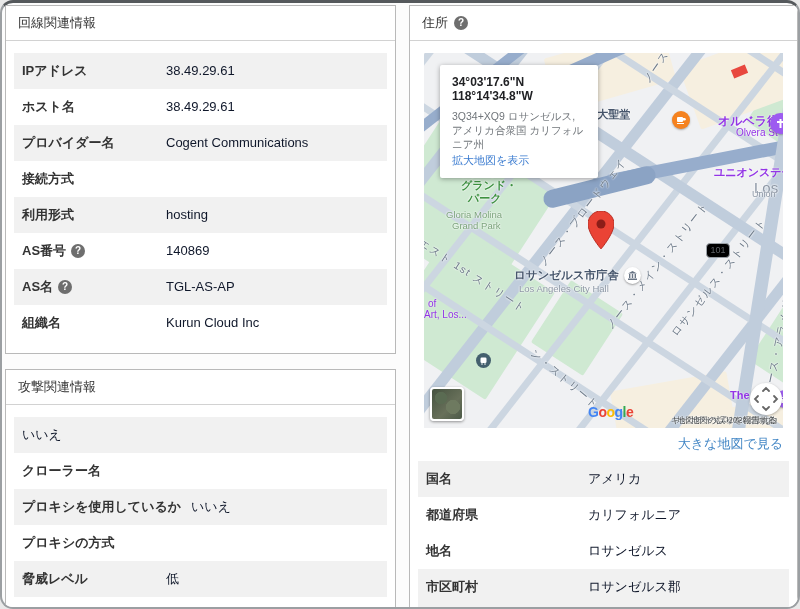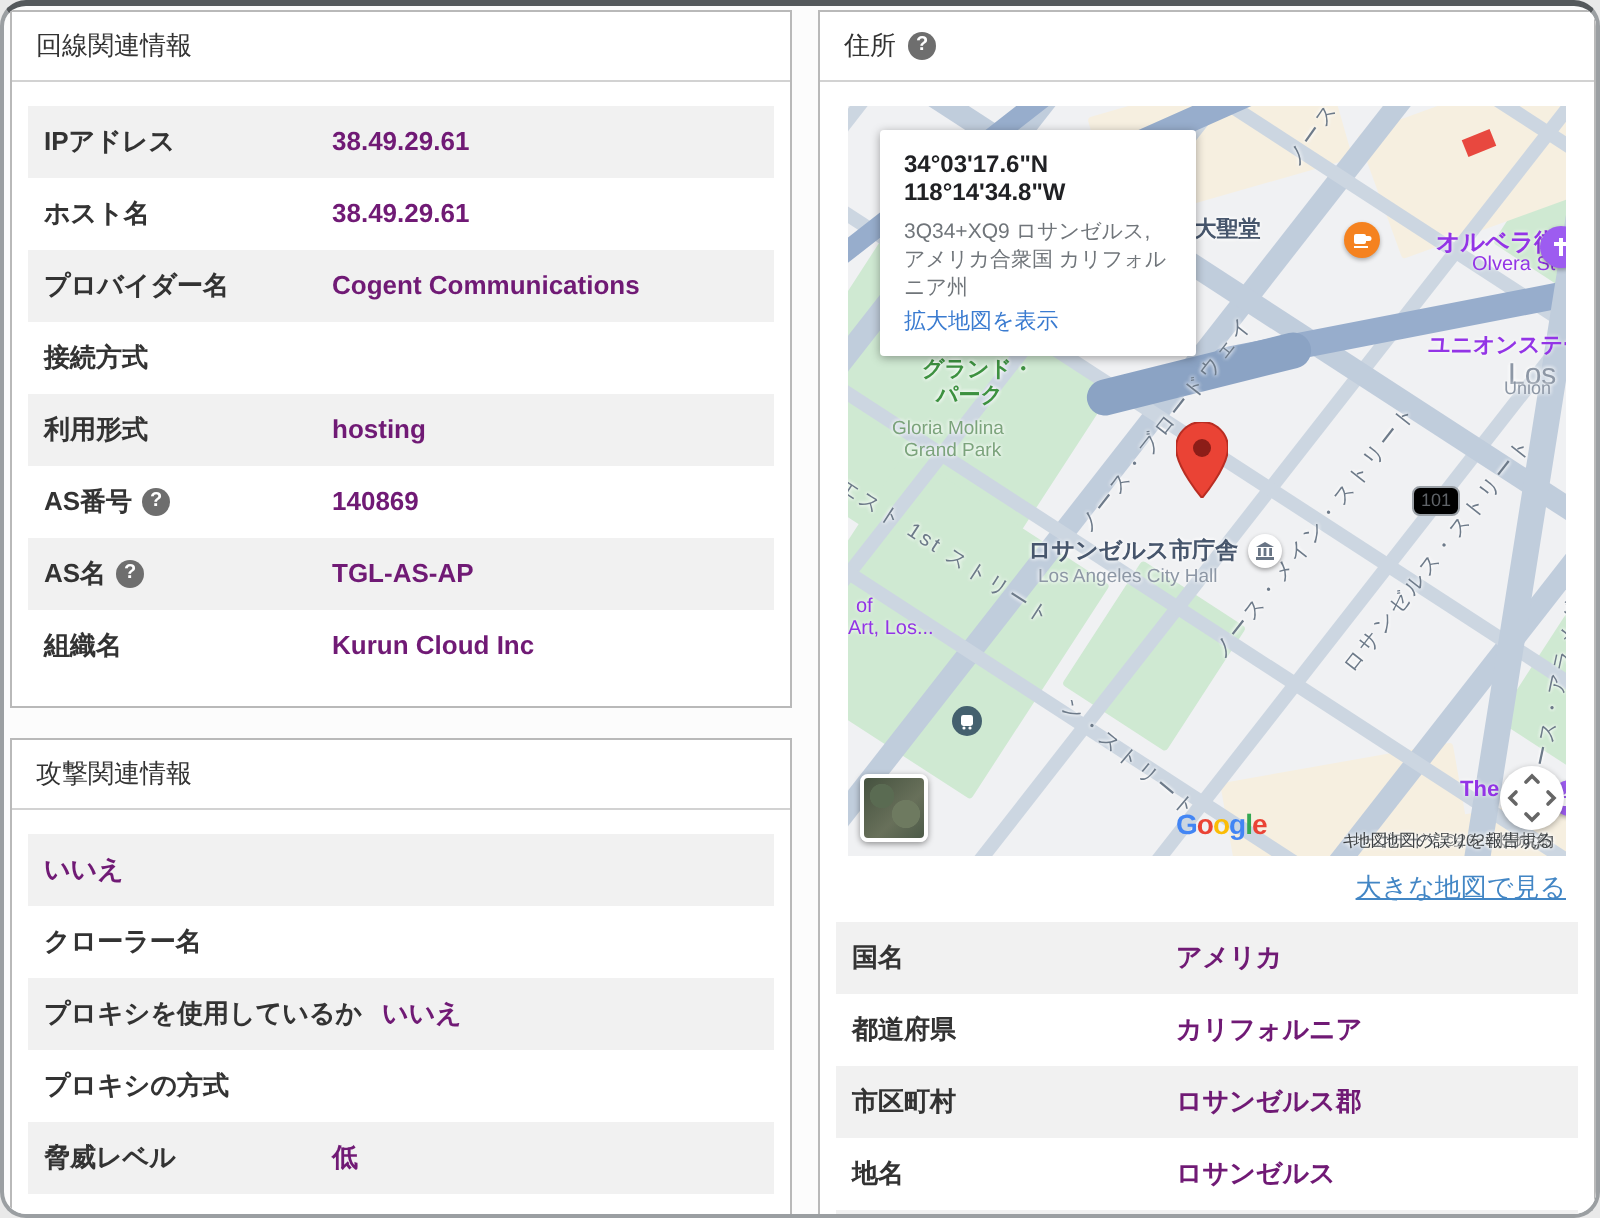--- a/index.html
+++ b/index.html
@@ -6,21 +6,21 @@
   .frame{position:relative;width:800px;height:609px;box-sizing:border-box;background:#fcfcfc;
          border:2px solid #9b9fa2;border-top:3px solid #55595c;border-radius:13px;overflow:hidden;}
   .card{position:absolute;background:#fff;border:1px solid #b9b9b9;box-sizing:border-box;}
   .card-header{padding:8px 12px;font-size:13px;color:#333;border-bottom:1px solid #d2d2d2;
                display:flex;align-items:center;gap:6px;}
   .card-body{padding:12px 8px;}
   .irow{display:flex;align-items:center;padding:8px 8px;font-size:13px;color:#333;line-height:20px;}
   .irow.odd{background:#f1f1f1;}
   .irow .lbl{font-weight:bold;min-width:134px;padding-right:10px;flex-shrink:0;display:flex;align-items:center;gap:5px;color:#333;}
   .addr .irow .lbl{min-width:152px;}
-  .irow .val{color:#701a75;word-break:break-all;font-weight:bold;}
+  .irow .val{color:#0f172a;word-break:break-all;}
   .irow-partial{height:13px;background:#f1f1f1;}
   .help{display:inline-flex;align-items:center;justify-content:center;width:14px;height:14px;border-radius:50%;
         background:#6e6e6e;color:#fff;font-size:10px;font-weight:bold;line-height:1;flex-shrink:0;}
   
   .card-line{left:3px;top:2px;width:391px;}
   .card-attack{left:3px;top:366px;width:391px;height:260px;}
   .card-addr{left:407px;top:2px;width:389px;height:660px;}
   
   .map{position:relative;width:359px;height:375px;margin:0 auto;background:#f0f1f3;overflow:hidden;}
   .map *{position:absolute;box-sizing:border-box;}
@@ -55,21 +55,21 @@
   .glogo{left:164px;bottom:8px;z-index:8;font-size:14px;font-weight:bold;letter-spacing:-.5px;}
   .glogo span{position:static;}
   .g-b{color:#4285F4}.g-r{color:#EA4335}.g-y{color:#FBBC05}.g-g{color:#34A853}
   .sat-thumb{left:6px;top:334px;width:34px;height:34px;border-radius:4px;border:2px solid #fff;z-index:8;
              box-shadow:0 1px 3px rgba(0,0,0,.4);
              background:radial-gradient(circle at 30% 30%,#5a6b52 0 20%,transparent 21%),
                         radial-gradient(circle at 70% 60%,#6e7a60 0 25%,transparent 26%),
                         linear-gradient(135deg,#45523f,#68705a 60%,#4c5a48);}
   .pan-ctl{left:326px;top:330px;width:32px;height:32px;border-radius:50%;background:#fff;z-index:8;
            box-shadow:0 1px 3px rgba(0,0,0,.3);}
-  .view-larger{text-align:right;font-size:13px;color:#4286c5;padding:7px 6px 6px 0;cursor:pointer;text-decoration:underline;}
+  .view-larger{text-align:right;font-size:13px;color:#4286c5;padding:7px 6px 6px 0;cursor:pointer;}
   .addr-table{margin-top:2px;}
 </style>
 </head>
 <body>
 
 <div class="frame">
 
   <div class="card card-line">
     <div class="card-header">
       <span>回線関連情報</span>
@@ -288,27 +288,27 @@
 
       <div class="addr-table">
         <div class="irow odd">
           <span class="lbl">国名</span>
           <span class="val">アメリカ</span>
         </div>
         <div class="irow">
           <span class="lbl">都道府県</span>
           <span class="val">カリフォルニア</span>
         </div>
+        <div class="irow">
+          <span class="lbl">地名</span>
+          <span class="val">ロサンゼルス</span>
+        </div>
         <div class="irow odd">
           <span class="lbl">市区町村</span>
           <span class="val">ロサンゼルス郡</span>
         </div>
-        <div class="irow">
-          <span class="lbl">地名</span>
-          <span class="val">ロサンゼルス</span>
-        </div>
         <div class="irow-partial"></div>
       </div>
 
     </div>
   </div>
 
 </div>
 
 </body></html>

